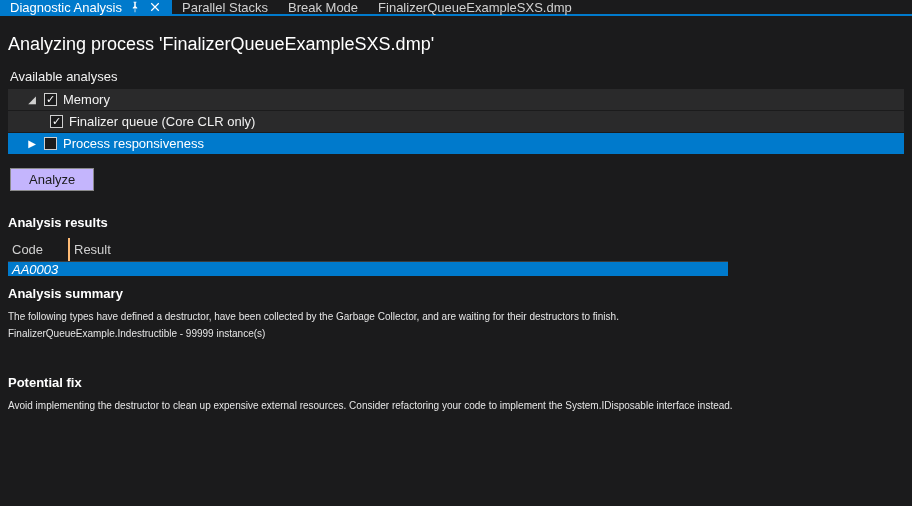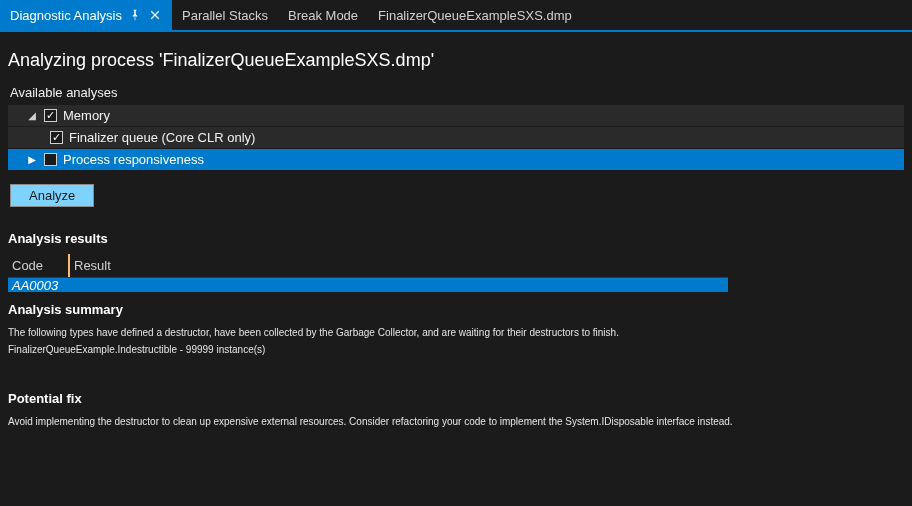--- a/index.html
+++ b/index.html
@@ -9,21 +9,21 @@
     font-family: "Segoe UI", Tahoma, sans-serif;
     font-size: 13px;
     width: 912px;
     height: 506px;
     overflow: hidden;
   }
   
   .tab-strip {
     display: flex;
     align-items: stretch;
-    height: 32px;
+    height: 16px;
     background: #1b1b1c;
     border-bottom: 2px solid #007acc;
   }
   .tab {
     display: flex;
     align-items: center;
     padding: 0 10px;
     color: #d0d0d0;
     cursor: pointer;
     font-size: 13px;
@@ -90,21 +90,21 @@
   .tree-row .checkbox.checked::after {
     content: "✓";
     color: #ffffff;
     font-size: 11px;
     line-height: 1;
   }
   .indent-1 { padding-left: 18px; }
   .indent-2 { padding-left: 24px; }
   
   .analyze-btn {
-    background: #7dd3fc;
+    background: #c4b5fd;
     color: #1b1b1c;
     border: 1px solid #8a8a8a;
     padding: 3px 18px;
     font-family: inherit;
     font-size: 13px;
     cursor: pointer;
     margin: 6px 0 14px 2px;
   }
   
   .results-heading, .summary-heading, .fix-heading {

